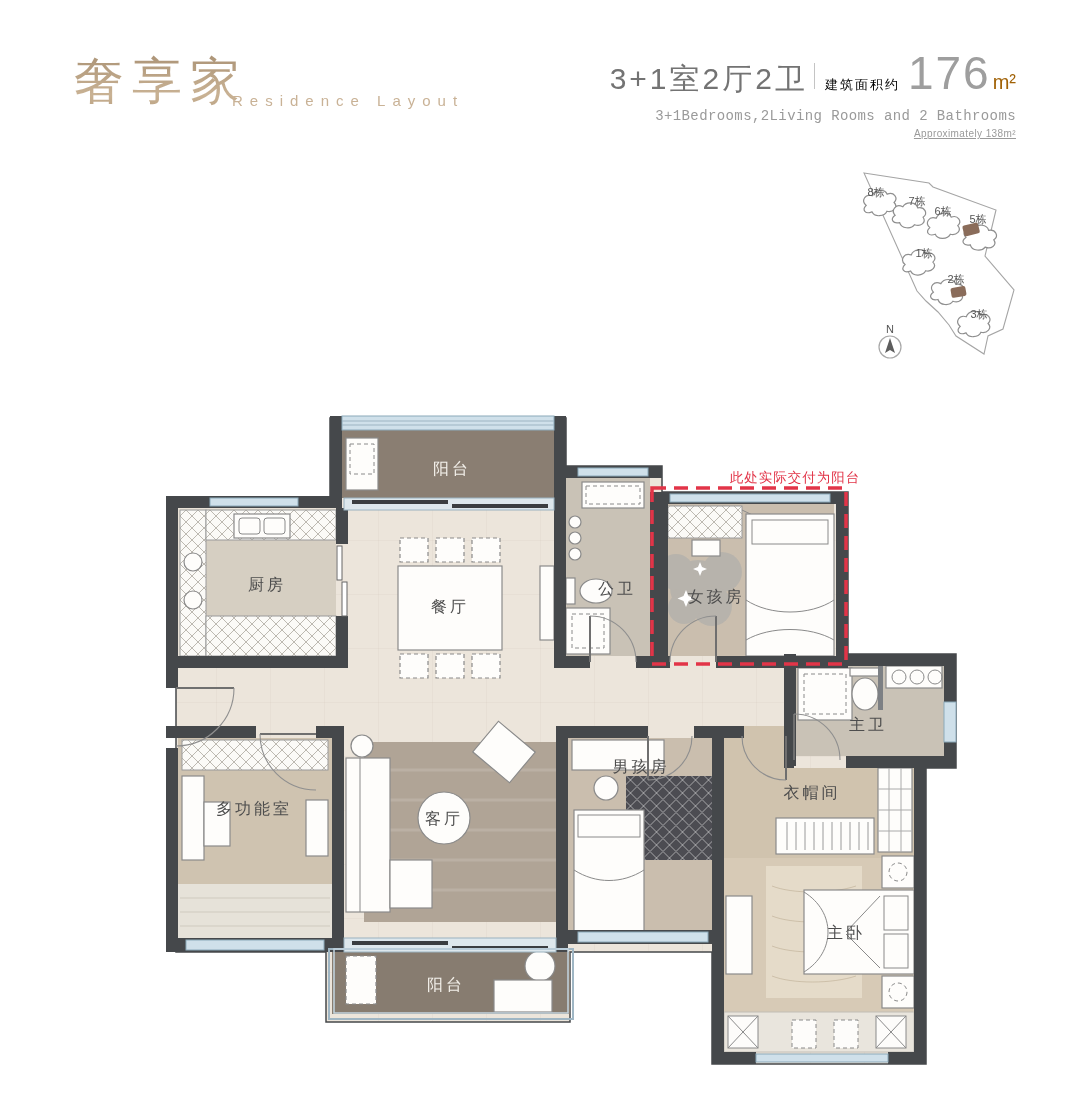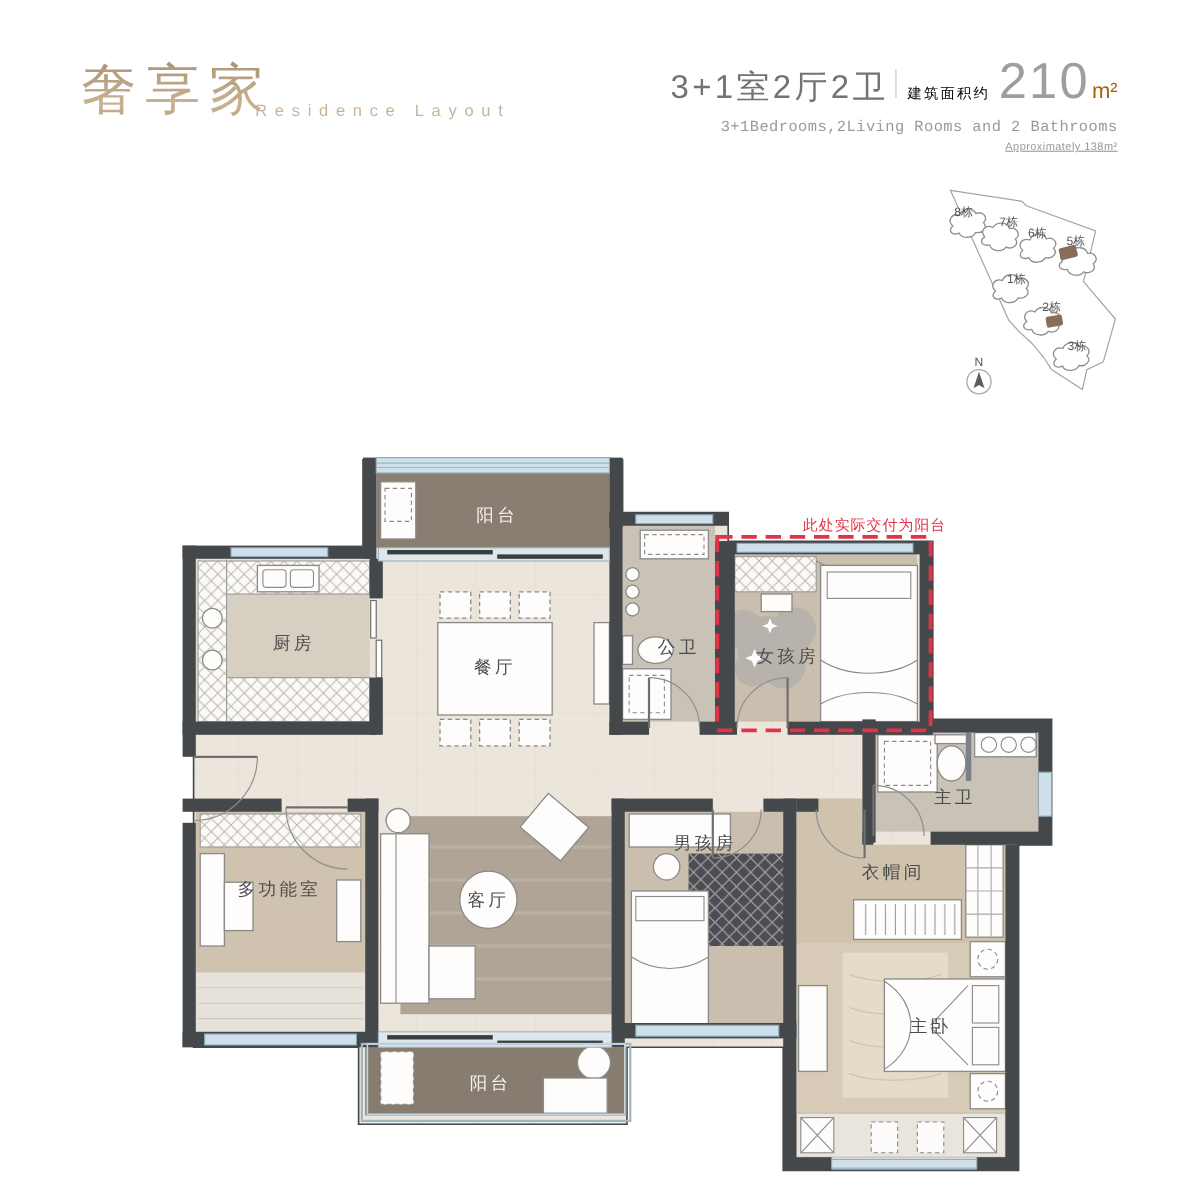--- a/index.html
+++ b/index.html
@@ -43,21 +43,21 @@
 
 <div class="page">
 
   <div class="hdr-title">奢享家</div>
   <div class="hdr-sub">Residence Layout</div>
   <div class="hdr-spec">
     <div class="spec-line1">
       <span class="spec-cn">3+1室2厅2卫</span>
       <span class="spec-bar"></span>
       <span class="spec-area-label">建筑面积约</span>
-      <span class="spec-num">210</span>
+      <span class="spec-num">176</span>
       <span class="spec-unit">m²</span>
     </div>
     <div class="spec-en">3+1Bedrooms,2Living Rooms and 2 Bathrooms</div>
     <div class="spec-en2">Approximately 138m²</div>
   </div>
 
   <svg class="plan-svg" viewBox="0 0 1080 1094">
     <defs>
       <pattern id="hatch" width="12" height="12" patternUnits="userSpaceOnUse">
         <rect width="12" height="12" fill="#fbfaf7"></rect>

